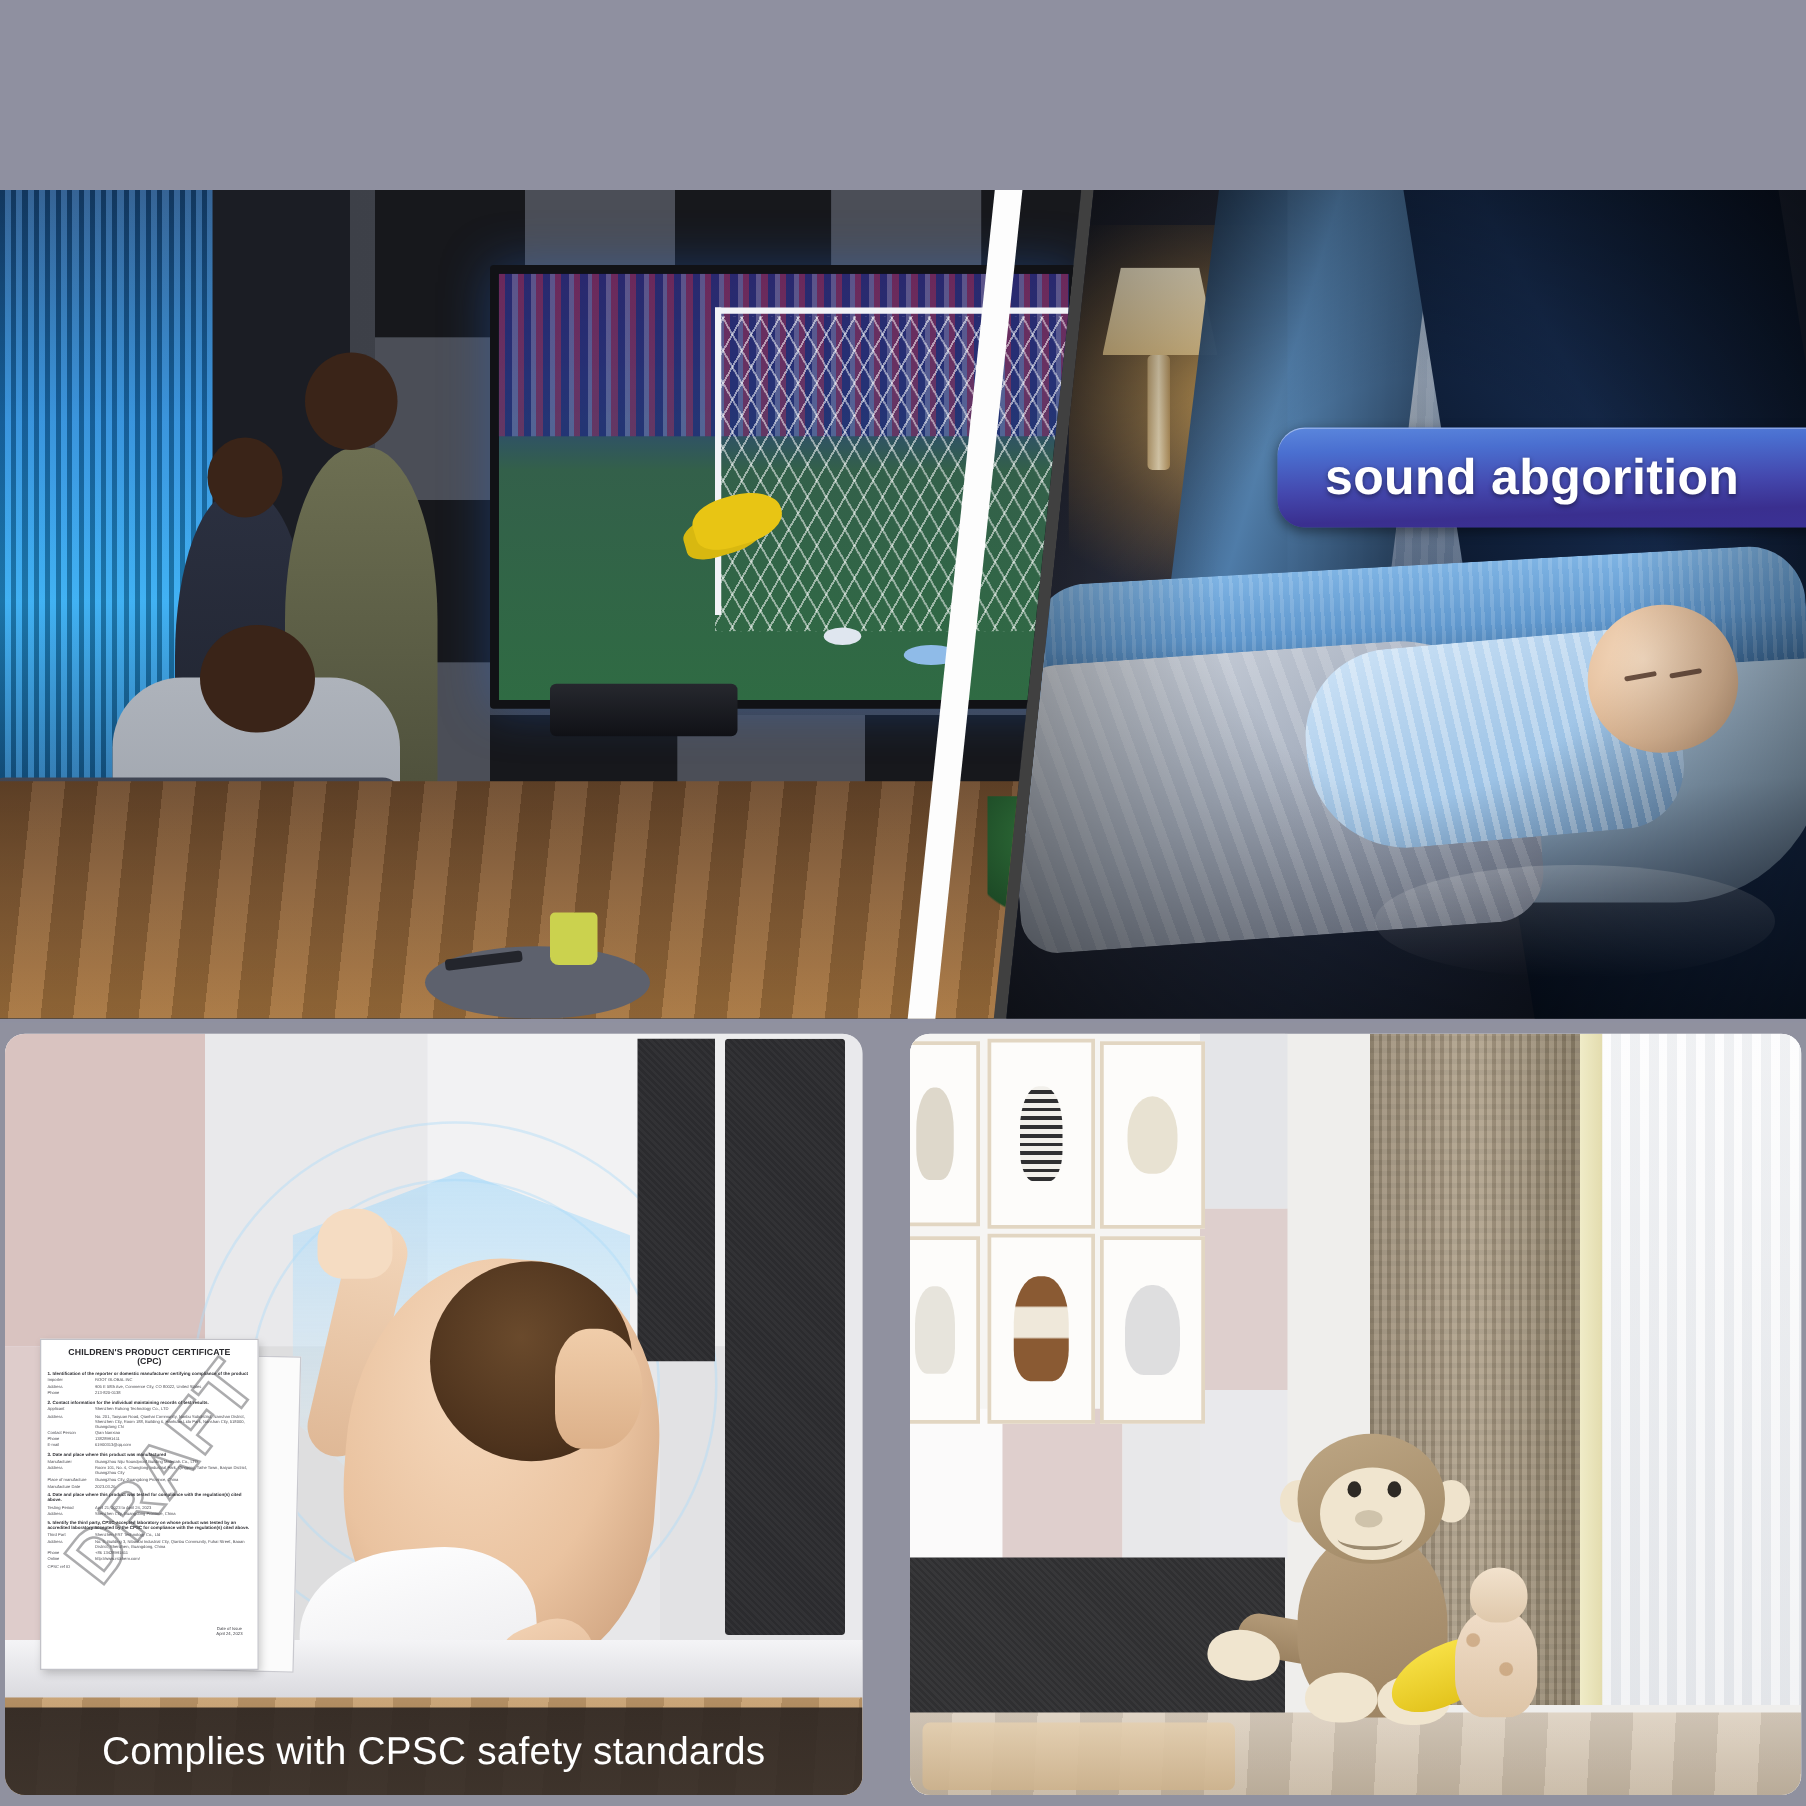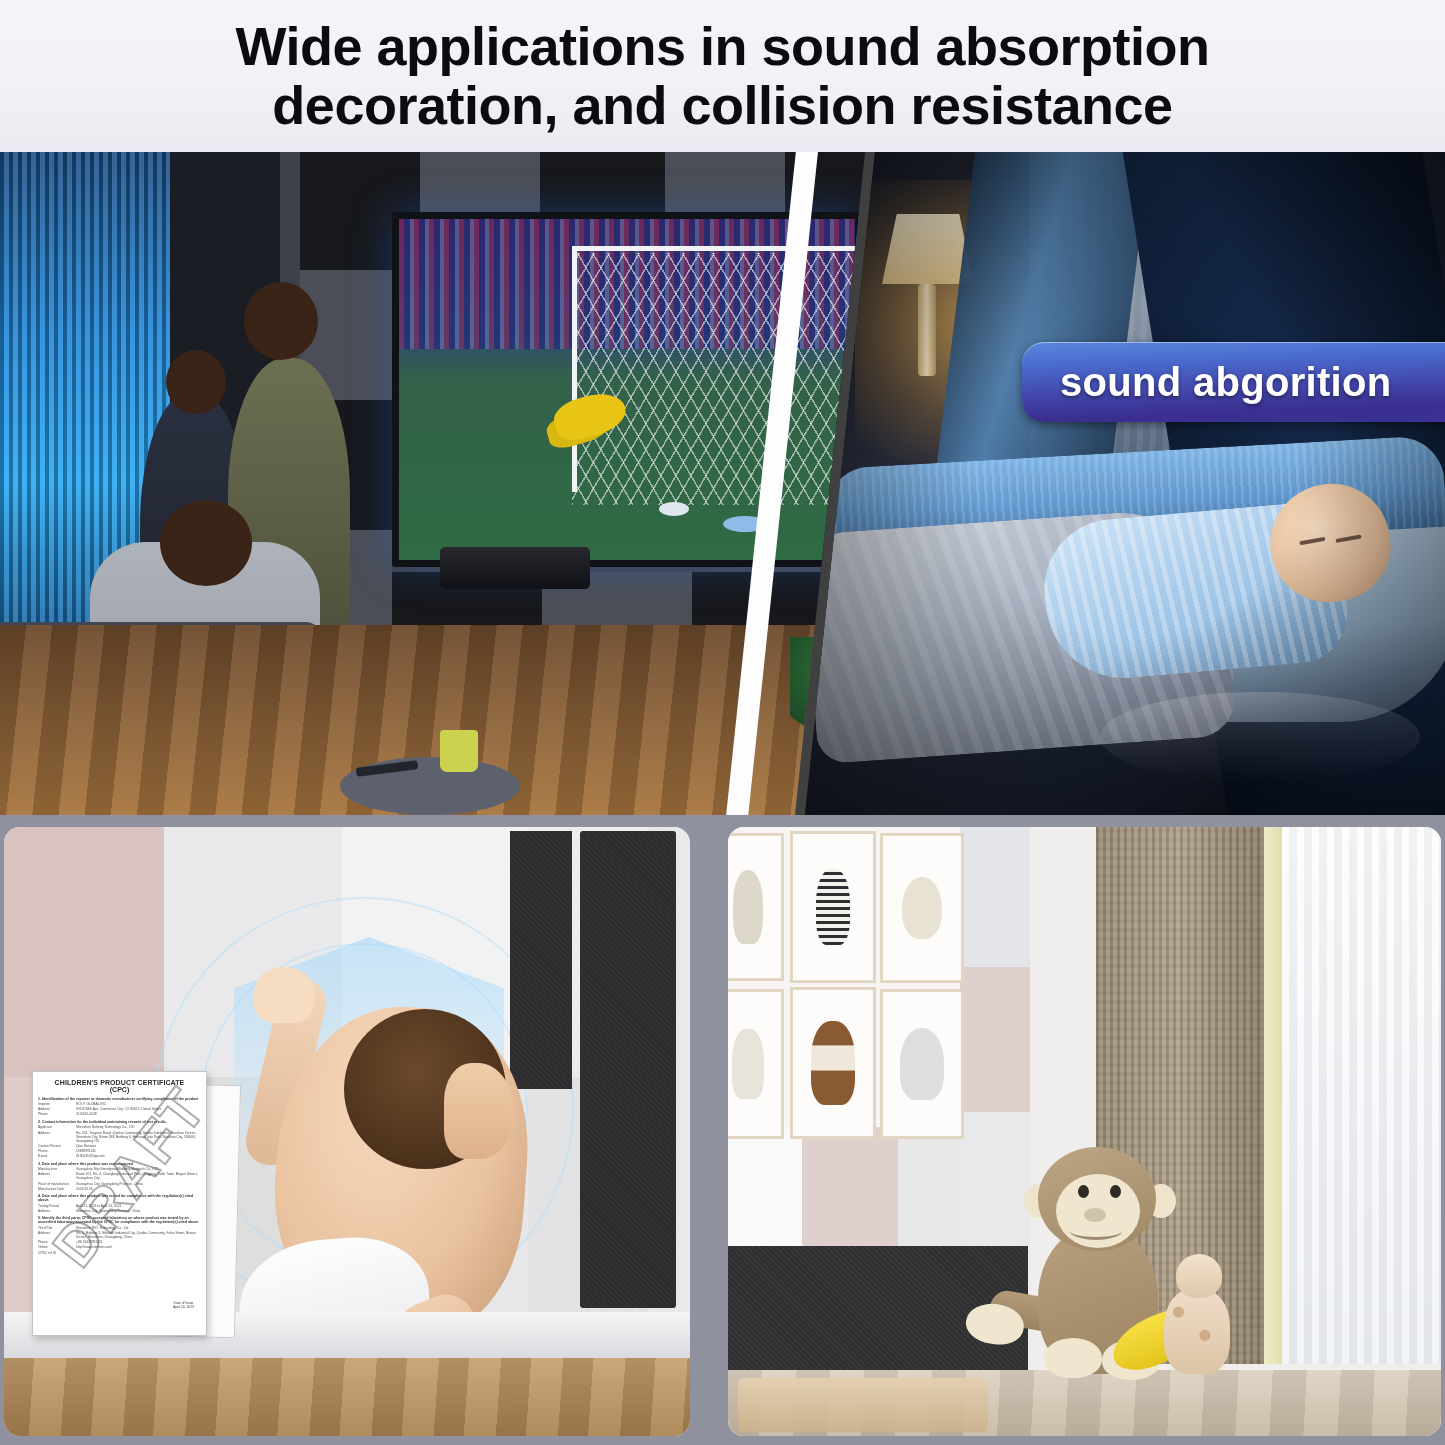--- a/index.html
+++ b/index.html
@@ -411,26 +411,20 @@
     left:1022px; top:190px; width:430px; height:80px;
     border-radius:22px 0 0 22px; padding-left:38px;
   }
   .badge-sound .badge-label { font-size:40px; }
 </style>
 </head>
 <body>
 
 <div class="page">
 
-  <div class="header">
-    <div class="header-title">
-      <div>Wide applications in sound absorption</div>
-      <div>decoration, and collision resistance</div>
-    </div>
-  </div>
 
   <div class="top-row">
 
     <div class="panel-tl">
       <div class="lr">
         <div class="lr-wall"></div>
 
         <div class="lr-tile dark" style="left:300px;top:0;width:120px;height:118px;"></div>
         <div class="lr-tile mid" style="left:420px;top:0;width:120px;height:118px;"></div>
         <div class="lr-tile dark" style="left:540px;top:0;width:125px;height:118px;"></div>
@@ -635,20 +629,23 @@
 
             <div class="cert-issue">
               <div>Date of Issue</div>
               <div>April 24, 2023</div>
             </div>
 
             <div class="cert-draft">DRAFT</div>
           </div>
         </div>
 
+        <div class="cpsc-bar">
+          <span class="cpsc-text">Complies with CPSC safety standards</span>
+        </div>
       </div>
     </div>
 
     <div class="panel-br">
       <div class="or">
         <div class="or-wall"></div>
 
         <div class="or-tile" style="left:0;top:300px;width:74px;height:120px;background:#fbfafa;"></div>
         <div class="or-tile" style="left:74px;top:300px;width:96px;height:120px;background:#dfcfcd;"></div>
         <div class="or-tile" style="left:170px;top:300px;width:88px;height:120px;background:#e8e8ea;"></div>

